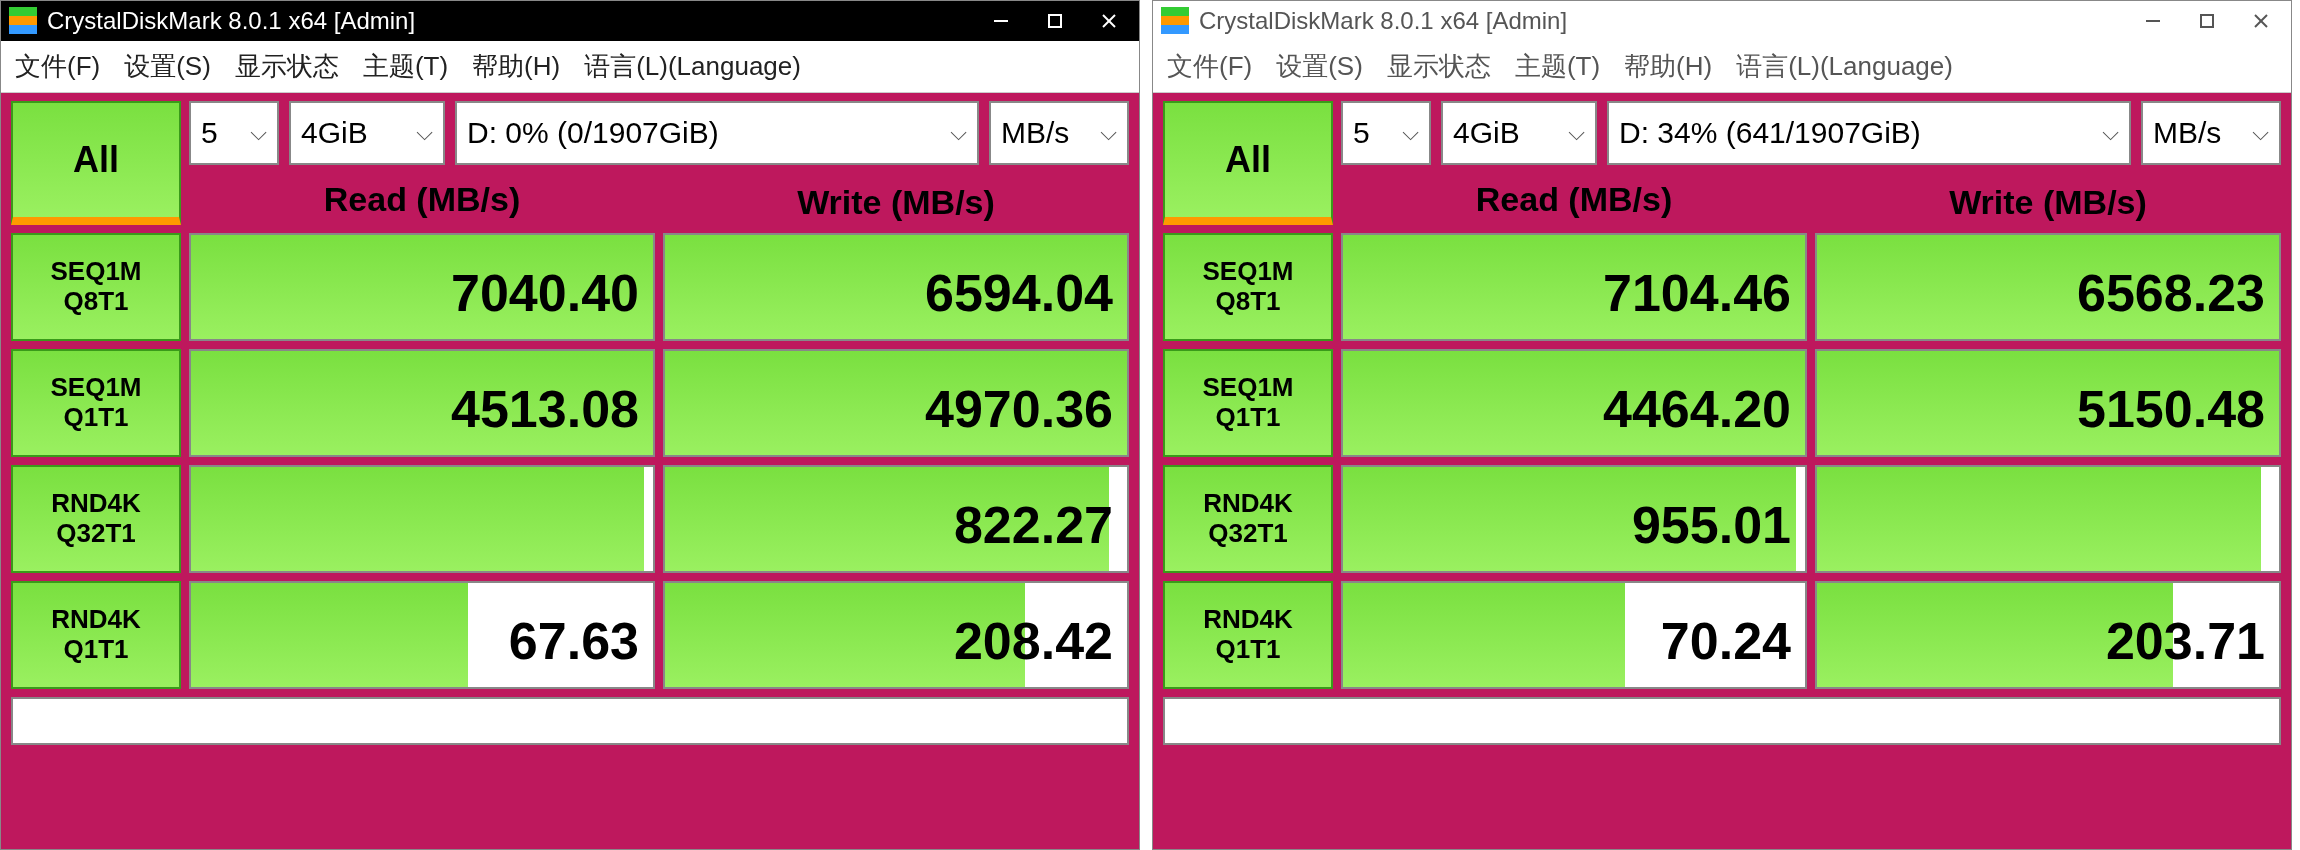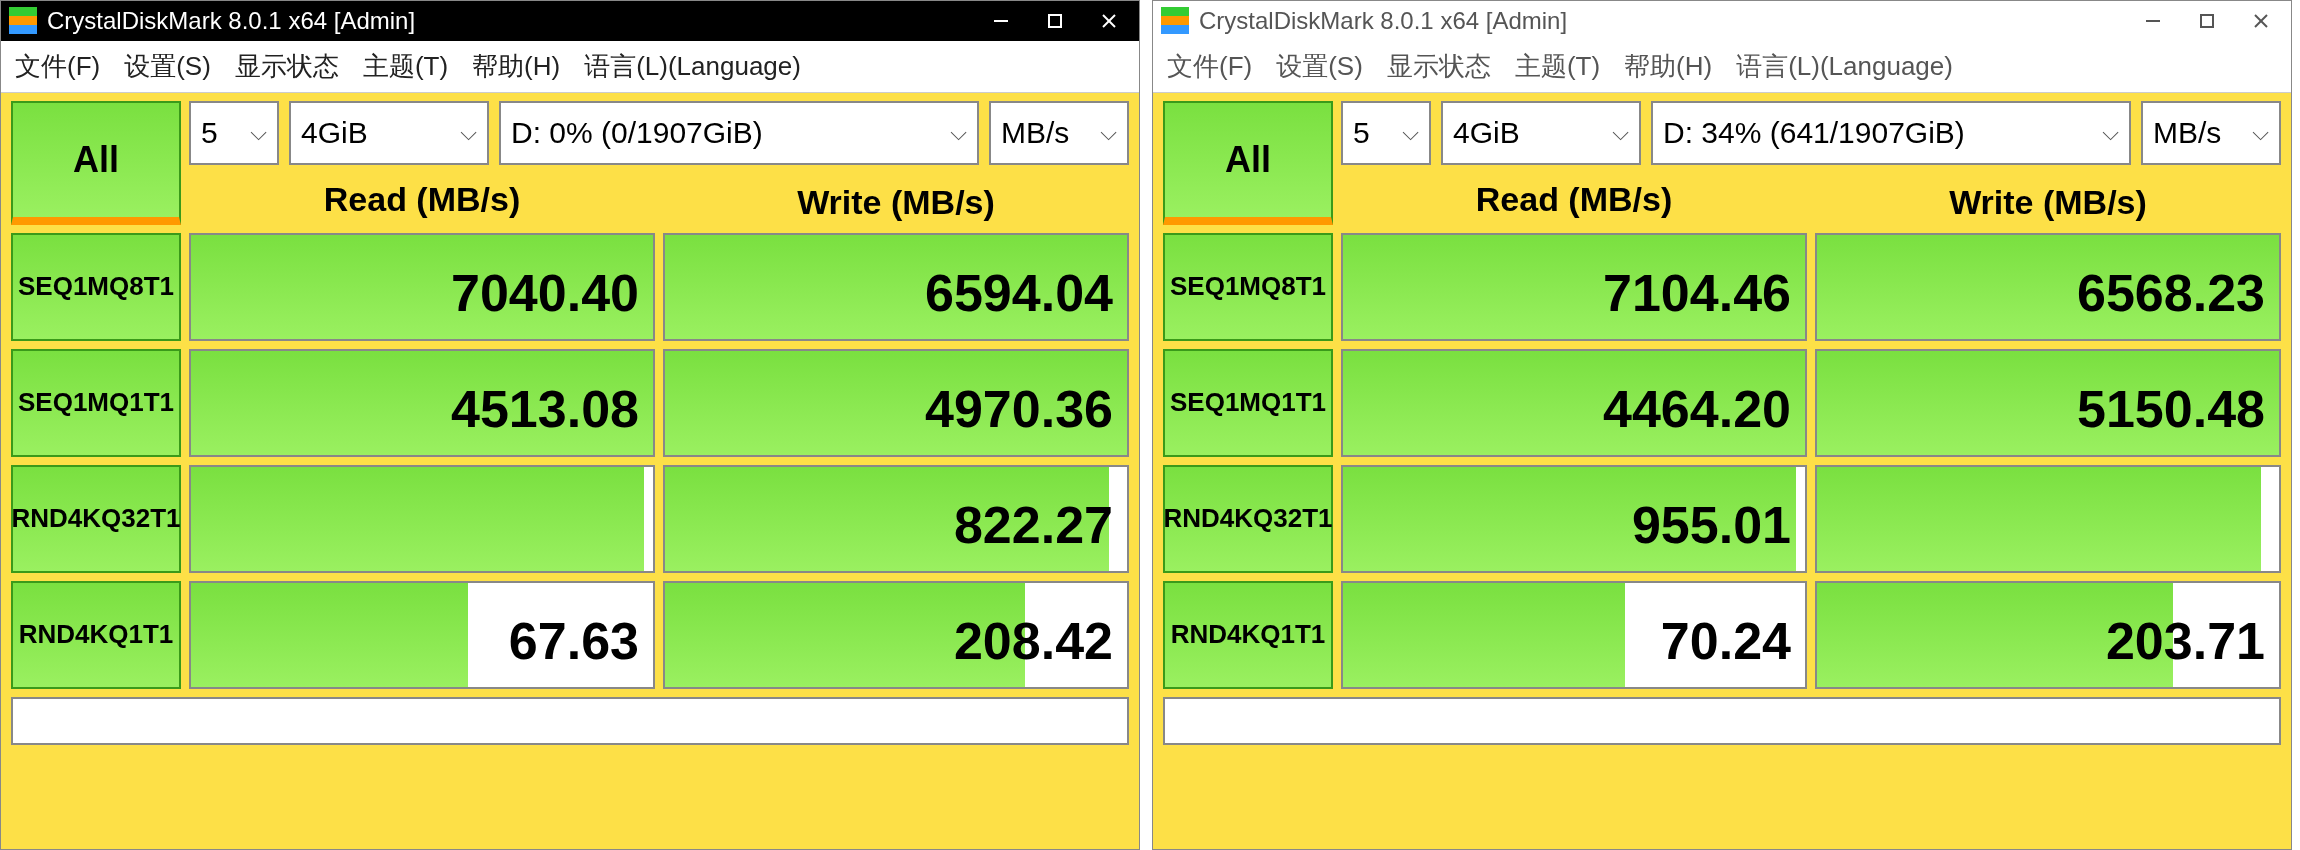--- a/index.html
+++ b/index.html
@@ -8,21 +8,21 @@
     background: #fff;
     display: flex;
     gap: 12px;
     padding: 0;
     width: 2300px;
     height: 850px;
   }
   .window {
     width: 1140px;
     border: 1px solid #888;
-    background: #fde047;
+    background: #be185d;
     display: flex;
     flex-direction: column;
   }
   .titlebar {
     display: flex;
     align-items: center;
     padding: 6px 8px;
     font-size: 24px;
   }
   .titlebar.dark { background: #000; color: #fff; }
@@ -79,37 +79,37 @@
     display: flex; gap: 10px;
   }
   .sel {
     border: 2px solid #888;
     background: #fff;
     display: flex; align-items: center; justify-content: space-between;
     padding: 2px 10px;
     font-size: 30px;
   }
   .sel.runs { width: 90px; }
-  .sel.size { width: 200px; }
+  .sel.size { width: 156px; }
   .sel.drive { flex: 1; }
   .sel.unit { width: 140px; }
   .sel .chev { font-size: 22px; color: #555; }
 
   .hdr {
     display: flex; align-items: center; justify-content: center;
     font-size: 34px; font-weight: bold; text-align: right;
   }
   .hdr-read { grid-column: 2; grid-row: 2; }
   .hdr-write { grid-column: 3; grid-row: 2; margin-top: 7px; }
 
   .rowbtn {
     grid-column: 1;
     background: linear-gradient(to bottom, #7ae040, #9af060);
     border: 2px solid #3a9a1a;
-    display: flex; flex-direction: row; align-items: center; justify-content: center;
+    display: flex; flex-direction: column; align-items: center; justify-content: center;
     font-size: 26px; font-weight: bold; line-height: 1.15;
     color: #000;
   }
   .cell {
     border: 2px solid #888;
     position: relative;
     display: flex; align-items: center; justify-content: flex-end;
     padding-right: 14px;
     font-size: 52px; font-weight: bold;
     color: #000;

